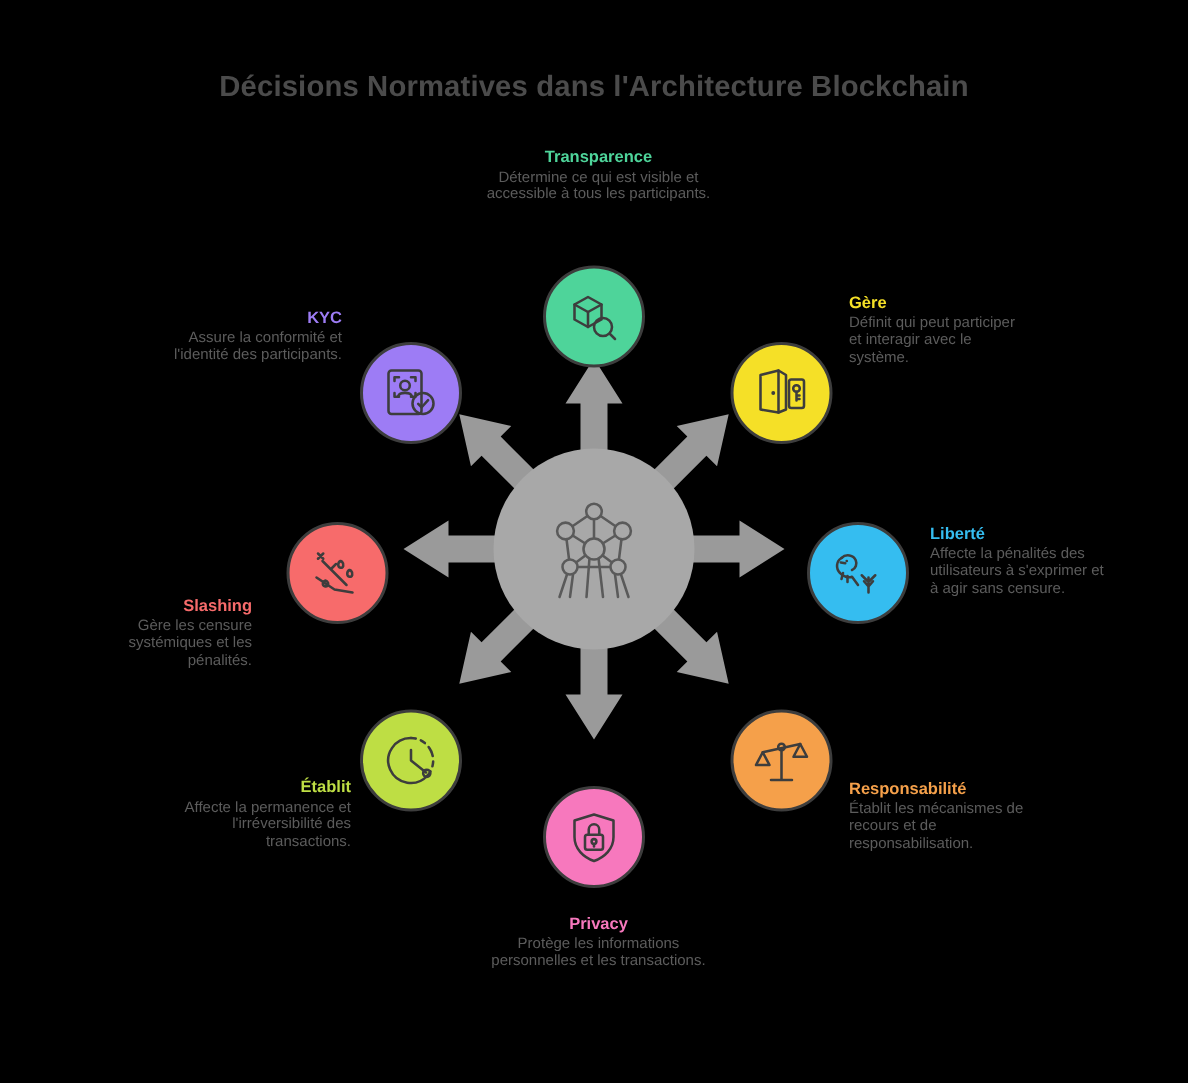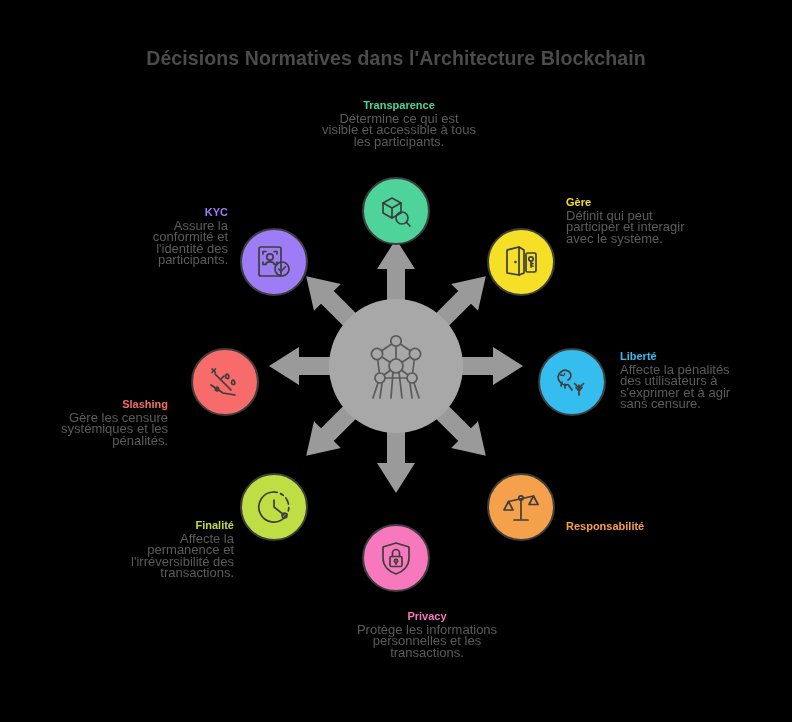--- a/index.html
+++ b/index.html
@@ -82,21 +82,21 @@
     position: absolute;
     z-index: 5;
   }
   .label .lbl-title {
     font-size: 11px;
     font-weight: bold;
     line-height: 14px;
     margin-bottom: 1px;
   }
   .label .lbl-desc {
-    font-size: 13px;
+    font-size: 10px;
     line-height: 11.4px;
     color: #5c5c5c;
   }
   .ta-center { text-align: center; }
   .ta-left   { text-align: left; }
   .ta-right  { text-align: right; }
 </style>
 </head>
 <body style="background: rgb(0, 0, 0);">
 
@@ -205,51 +205,52 @@
         <path d="M20 13.2 L20 32"></path>
         <path d="M13 33 L27 33"></path>
         <path d="M7.5 14.5 L32.5 9"></path>
         <path d="M7.5 14.5 L3 23 L12 23 Z"></path>
         <path d="M32.5 9 L28 17.5 L37 17.5 Z"></path>
       </g>
     </svg>
   </div>
   <div class="label ta-left" style="left:566px; top:519px; width:122px;">
     <div class="lbl-title" style="color: rgb(245, 160, 74);">Responsabilité</div>
+    <div class="lbl-desc">Établit les mécanismes de recours et de responsabilisation.</div>
   </div>
 
   <div class="node" style="left: 362px; top: 524px; background: rgb(247, 120, 189); border: 2px solid rgb(61, 61, 61);">
     <svg width="40" height="40" viewBox="0 0 40 40">
       <g stroke="#3d3d3d" stroke-width="1.7" fill="none" stroke-linejoin="round" stroke-linecap="round">
         <path d="M20 5 L33 9 L33 20 C33 28 27 33.5 20 36 C13 33.5 7 28 7 20 L7 9 Z"></path>
         <rect x="14" y="18.5" width="12" height="10" rx="1.5"></rect>
         <path d="M16.5 18.5 L16.5 15 A3.5 3.5 0 0 1 23.5 15 L23.5 18.5"></path>
         <circle cx="20" cy="23" r="1.6"></circle>
         <path d="M20 24.6 L20 26.3"></path>
       </g>
     </svg>
   </div>
-  <div class="label ta-center" style="left:321px; top:609px; width:156px;margin-left:28px;">
+  <div class="label ta-center" style="left:321px; top:609px; width:156px;">
     <div class="lbl-title" style="color: rgb(247, 120, 189);">Privacy</div>
     <div class="lbl-desc">Protège les informations personnelles et les transactions.</div>
   </div>
 
   <div class="node" style="left: 240px; top: 473px; background: rgb(190, 222, 68); border: 2px solid rgb(61, 61, 61);">
     <svg width="40" height="40" viewBox="0 0 40 40">
       <g stroke="#3d3d3d" stroke-width="1.7" fill="none" stroke-linejoin="round" stroke-linecap="round">
         <path d="M20 5 A15 15 0 0 1 33.5 14" stroke-dasharray="3.2 3.6"></path>
         <path d="M33.5 14 A15 15 0 0 1 31 30" stroke-dasharray="3.2 3.6"></path>
         <path d="M31 30 A15 15 0 1 1 20 5"></path>
         <path d="M20 13 L20 20 L30 28"></path>
         <circle cx="30.5" cy="28.5" r="2.4"></circle>
       </g>
     </svg>
   </div>
   <div class="label ta-right" style="left:112px; top:518px; width:122px;">
-    <div class="lbl-title" style="color: rgb(190, 222, 68);">Finalité</div>
+    <div class="lbl-title" style="color: rgb(190, 222, 68);">Établit</div>
     <div class="lbl-desc">Affecte la permanence et l'irréversibilité des transactions.</div>
   </div>
 
   <div class="node" style="left: 191px; top: 348px; background: rgb(247, 107, 107); border: 2px solid rgb(61, 61, 61);">
     <svg width="40" height="40" viewBox="0 0 40 40">
       <g stroke="#3d3d3d" stroke-width="1.7" fill="none" stroke-linejoin="round" stroke-linecap="round">
         <path d="M7 7 L10.5 10.5 M7 10.5 L10.5 7"></path>
         <path d="M10 12 L26 28"></path>
         <path d="M6 23 L18 31 L30 33"></path>
         <path d="M12 25 C10 25.5 9.5 28 11.5 28.8 C13.5 29.5 14.5 27 13 25.6 Z"></path>

